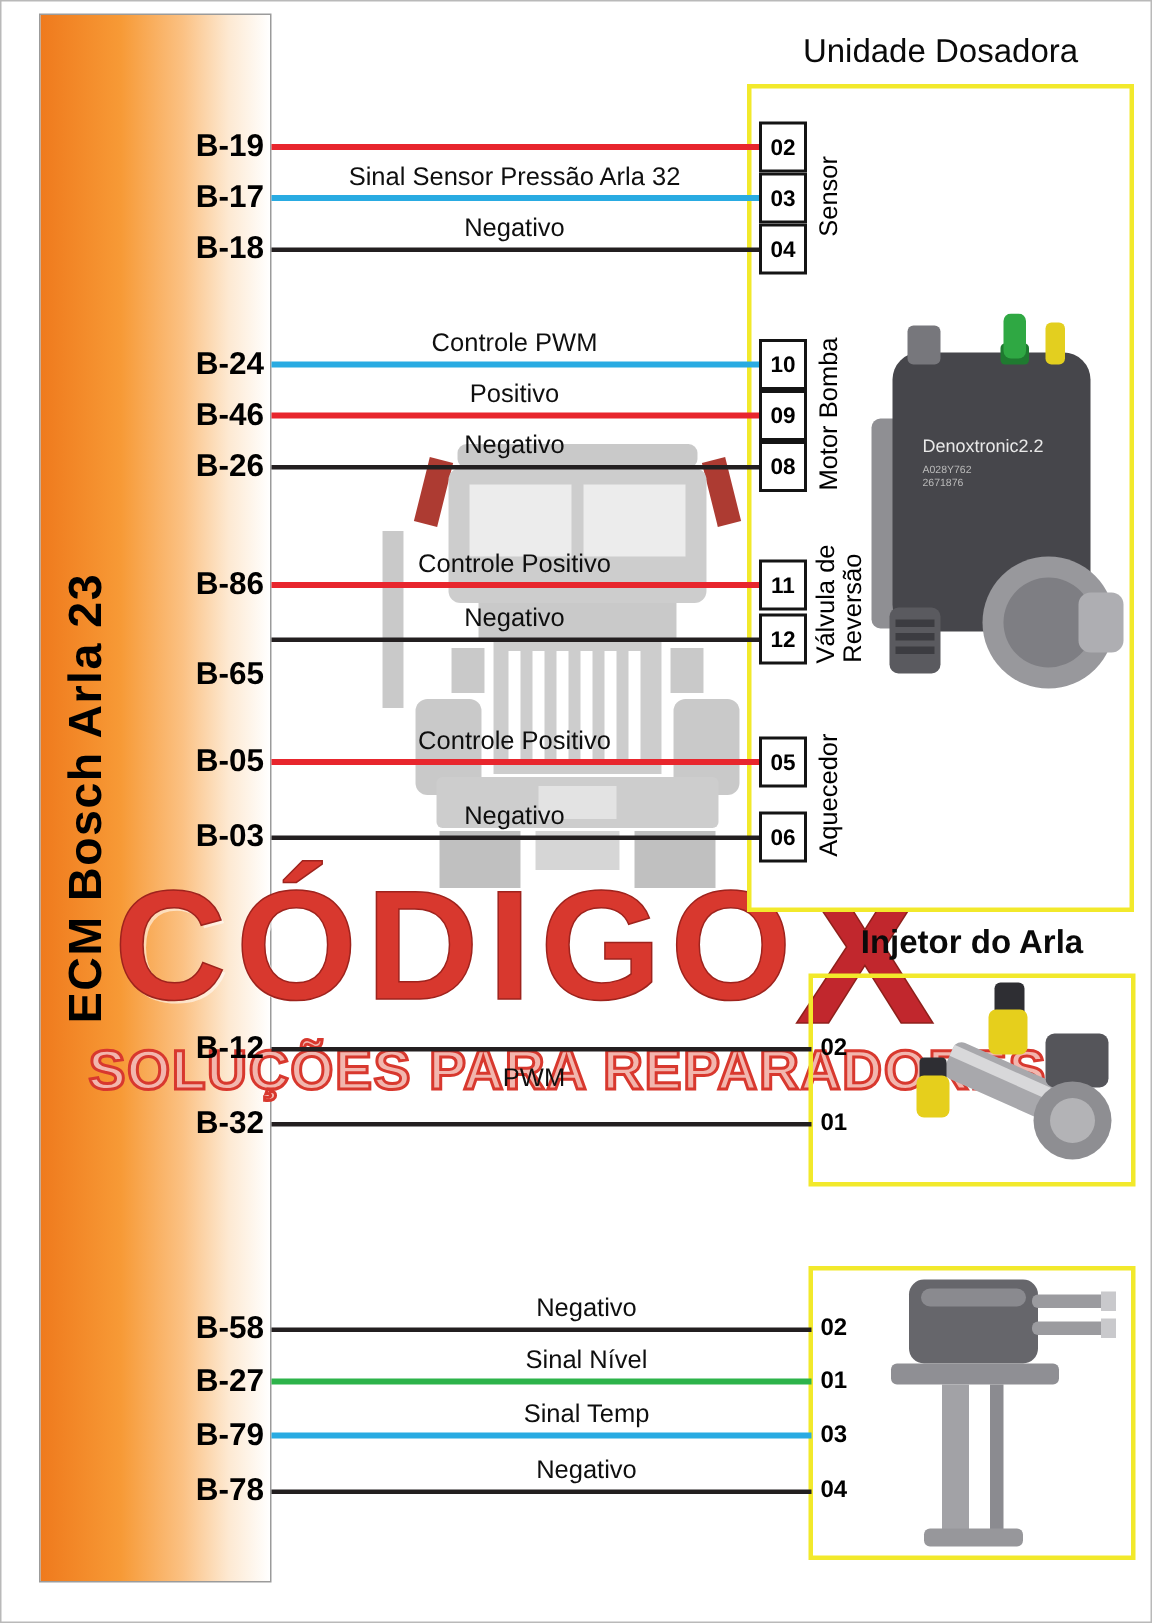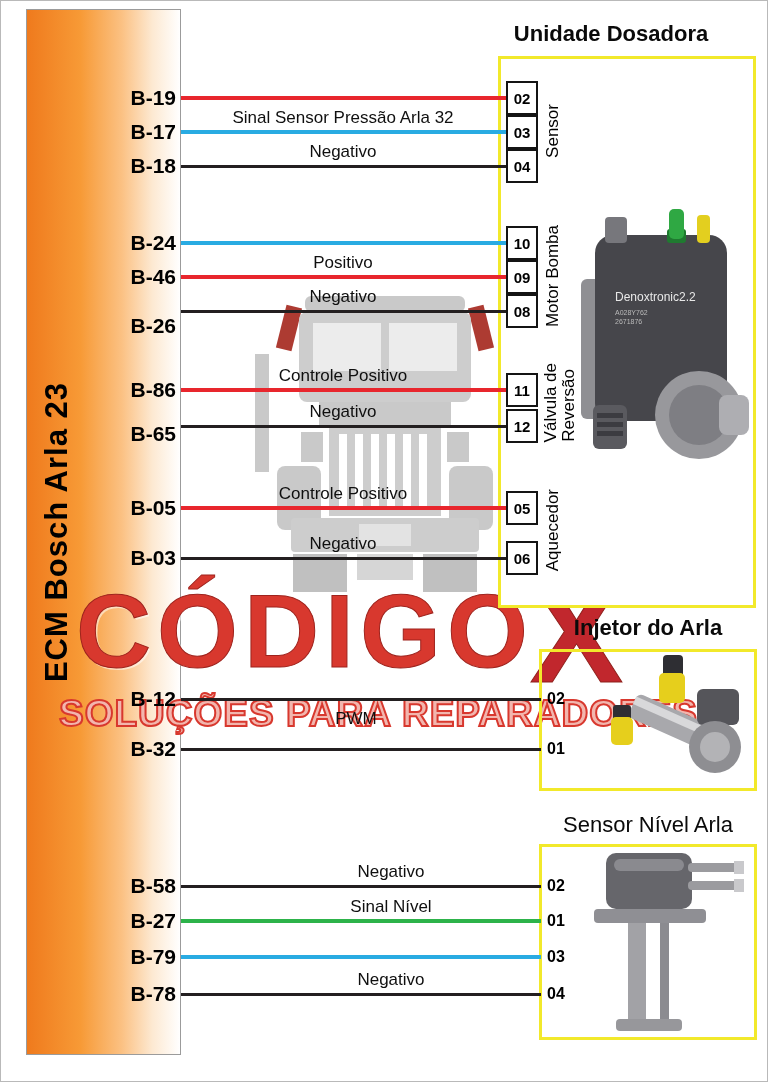--- a/index.html
+++ b/index.html
@@ -78,23 +78,22 @@
   <div class="brand">
     <span class="brand-main">CÓDIGO</span>
       <span class="brand-x">X</span>
   </div>
   <div class="brand-tagline">SOLUÇÕES PARA REPARADORES</div>
 
   <div class="ybox solid" style="left:497px;top:55px;width:258px;height:552px;"></div>
   <div class="ybox" style="left:538px;top:648px;width:218px;height:142px;"></div>
   <div class="ybox" style="left:538px;top:843px;width:218px;height:196px;"></div>
 
-  <div class="sec-title" style="left:481px;top:20px;width:258px;font-weight:bold;">Unidade Dosadora</div>
+  <div class="sec-title" style="left:497px;top:20px;width:258px;">Unidade Dosadora</div>
   <div class="sec-title" style="left:538px;top:614px;width:218px;font-weight:bold;">Injetor do Arla</div>
-  <div class="sec-title" style="left:538px;top:811px;width:218px;">Sensor Nível Arla</div>
 
   <svg class="photo" style="left:578px;top:208px;" width="172" height="258" viewBox="0 0 172 258">
     <rect x="2" y="70" width="26" height="140" rx="6" fill="#8f8f93"></rect>
     <rect x="16" y="26" width="132" height="186" rx="18" fill="#46464b"></rect>
     <rect x="26" y="8" width="22" height="26" rx="4" fill="#77777c"></rect>
     <rect x="88" y="20" width="19" height="14" rx="3" fill="#1f7a30"></rect>
     <rect x="90" y="0" width="15" height="30" rx="5" fill="#2fa843"></rect>
     <rect x="118" y="6" width="13" height="28" rx="4" fill="#e3cf1f"></rect>
     <text x="36" y="92" font-size="12" fill="#e8e8e8">Denoxtronic2.2</text>
     <text x="36" y="106" font-size="7" fill="#b9b9b9">A028Y762</text>
@@ -133,23 +132,23 @@
     <rect x="52" y="74" width="18" height="104" fill="#a2a2a6"></rect>
     <rect x="84" y="74" width="9" height="104" fill="#8b8b90"></rect>
     <rect x="40" y="170" width="66" height="12" rx="4" fill="#97979b"></rect>
   </svg>
 
   <div class="ecm-pin" style="top:84px">B-19</div>
   <div class="ecm-pin" style="top:118px">B-17</div>
   <div class="ecm-pin" style="top:152px">B-18</div>
   <div class="ecm-pin" style="top:229px">B-24</div>
   <div class="ecm-pin" style="top:263px">B-46</div>
-  <div class="ecm-pin" style="top:312px">B-26</div>
+  <div class="ecm-pin" style="top:297px">B-26</div>
   <div class="ecm-pin" style="top:376px">B-86</div>
-  <div class="ecm-pin" style="top:420px">B-65</div>
+  <div class="ecm-pin" style="top:436px">B-65</div>
   <div class="ecm-pin" style="top:494px">B-05</div>
   <div class="ecm-pin" style="top:544px">B-03</div>
   <div class="ecm-pin" style="top:685px">B-12</div>
   <div class="ecm-pin" style="top:735px">B-32</div>
   <div class="ecm-pin" style="top:872px">B-58</div>
   <div class="ecm-pin" style="top:907px">B-27</div>
   <div class="ecm-pin" style="top:943px">B-79</div>
   <div class="ecm-pin" style="top:980px">B-78</div>
 
   <div class="wire w4" style="top: 95px; width: 325px; background: rgb(232, 38, 45);"></div>
@@ -164,29 +163,31 @@
   <div class="wire w3" style="top: 556px; width: 325px; background: rgb(35, 31, 32);"></div>
   <div class="wire w3" style="top: 697px; width: 360px; background: rgb(35, 31, 32);"></div>
   <div class="wire w3" style="top: 747px; width: 360px; background: rgb(35, 31, 32);"></div>
   <div class="wire w3" style="top: 884px; width: 360px; background: rgb(35, 31, 32);"></div>
   <div class="wire w4" style="top: 918px; width: 360px; background: rgb(45, 179, 74);"></div>
   <div class="wire w4" style="top: 954px; width: 360px; background: rgb(41, 171, 226);"></div>
   <div class="wire w3" style="top: 992px; width: 360px; background: rgb(35, 31, 32);"></div>
 
   <div class="wire-label" style="left:182px;width:320px;top:107px">Sinal Sensor Pressão Arla 32</div>
   <div class="wire-label" style="left:182px;width:320px;top:141px">Negativo</div>
+  <div class="wire-label" style="left:182px;width:320px;top:218px">Controle PWM</div>
   <div class="wire-label" style="left:182px;width:320px;top:252px">Positivo</div>
   <div class="wire-label" style="left:182px;width:320px;top:286px">Negativo</div>
   <div class="wire-label" style="left:182px;width:320px;top:365px">Controle Positivo</div>
   <div class="wire-label" style="left:182px;width:320px;top:401px">Negativo</div>
   <div class="wire-label" style="left:182px;width:320px;top:483px">Controle Positivo</div>
   <div class="wire-label" style="left:182px;width:320px;top:533px">Negativo</div>
   <div class="wire-label" style="left:182px;width:346px;top:708px">PWM</div>
   <div class="wire-label" style="left:230px;width:320px;top:861px">Negativo</div>
   <div class="wire-label" style="left:230px;width:320px;top:896px">Sinal Nível</div>
+  <div class="wire-label" style="left:230px;width:320px;top:932px">Sinal Temp</div>
   <div class="wire-label" style="left:230px;width:320px;top:969px">Negativo</div>
 
   <div class="pin-cell" style="top:80px">02</div>
   <div class="pin-cell" style="top:114px">03</div>
   <div class="pin-cell" style="top:148px">04</div>
   <div class="pin-cell" style="top:225px">10</div>
   <div class="pin-cell" style="top:259px">09</div>
   <div class="pin-cell" style="top:293px">08</div>
   <div class="pin-cell" style="top:372px">11</div>
   <div class="pin-cell" style="top:408px">12</div>

